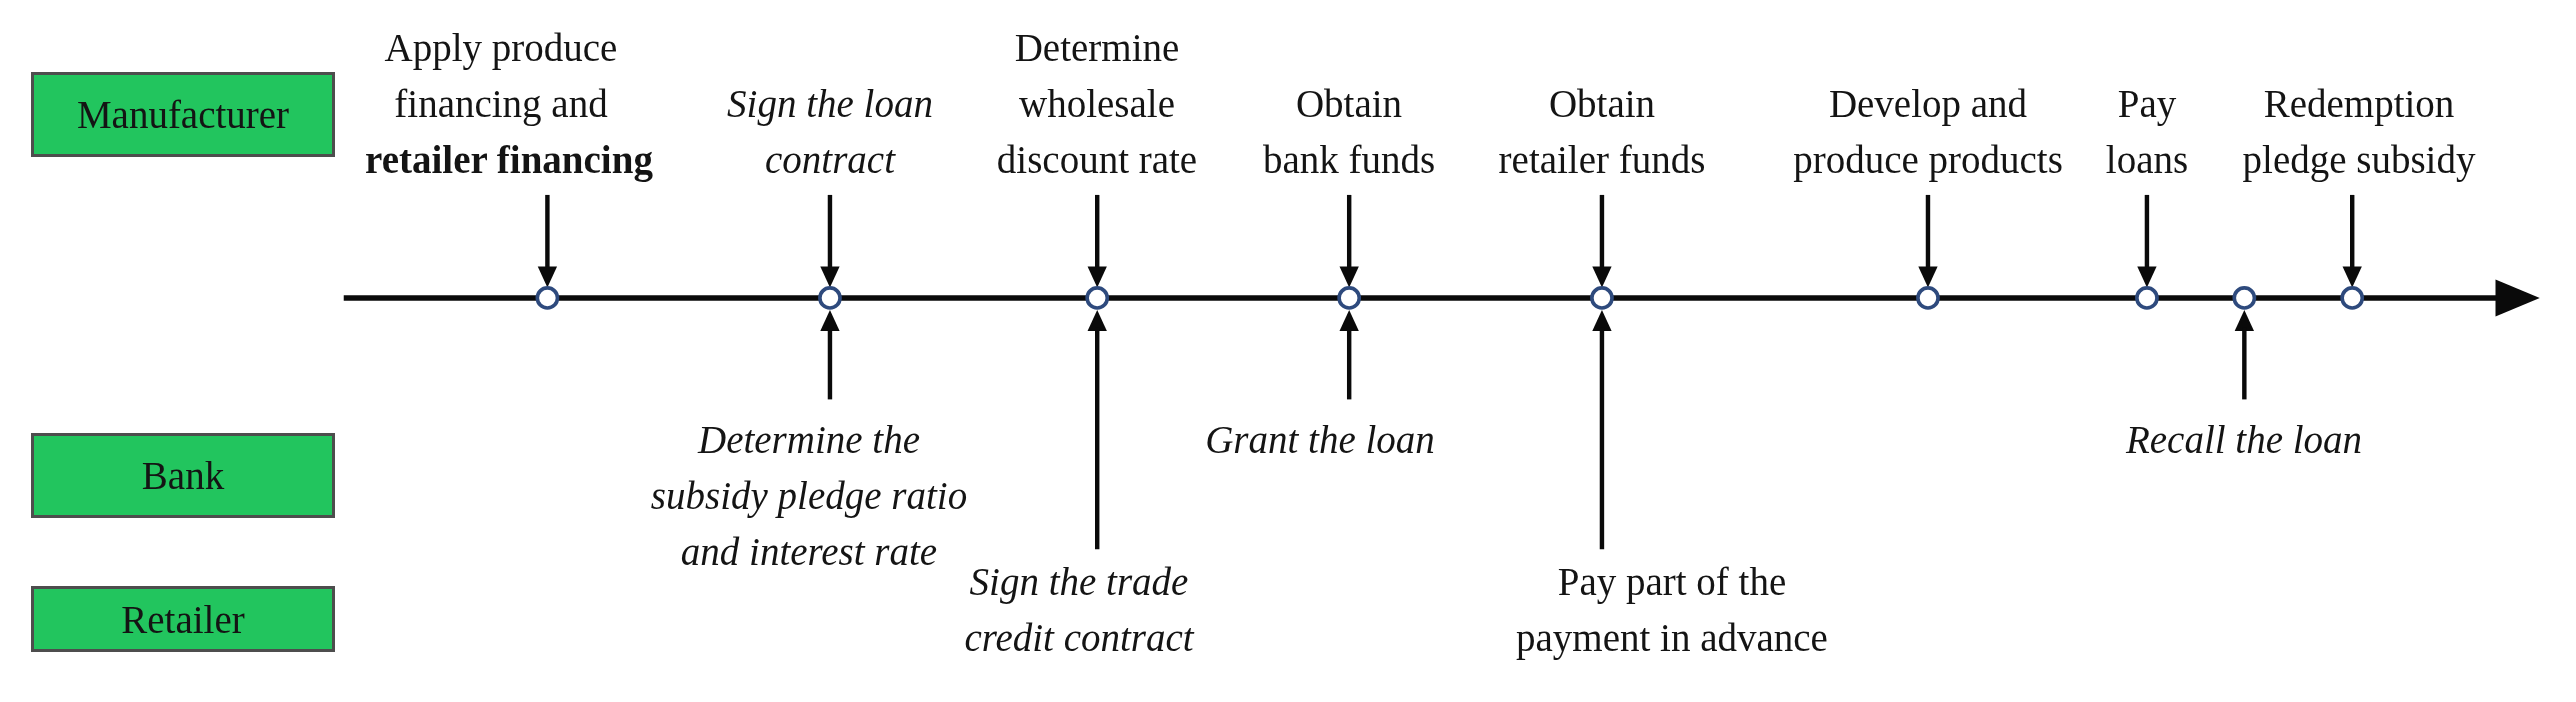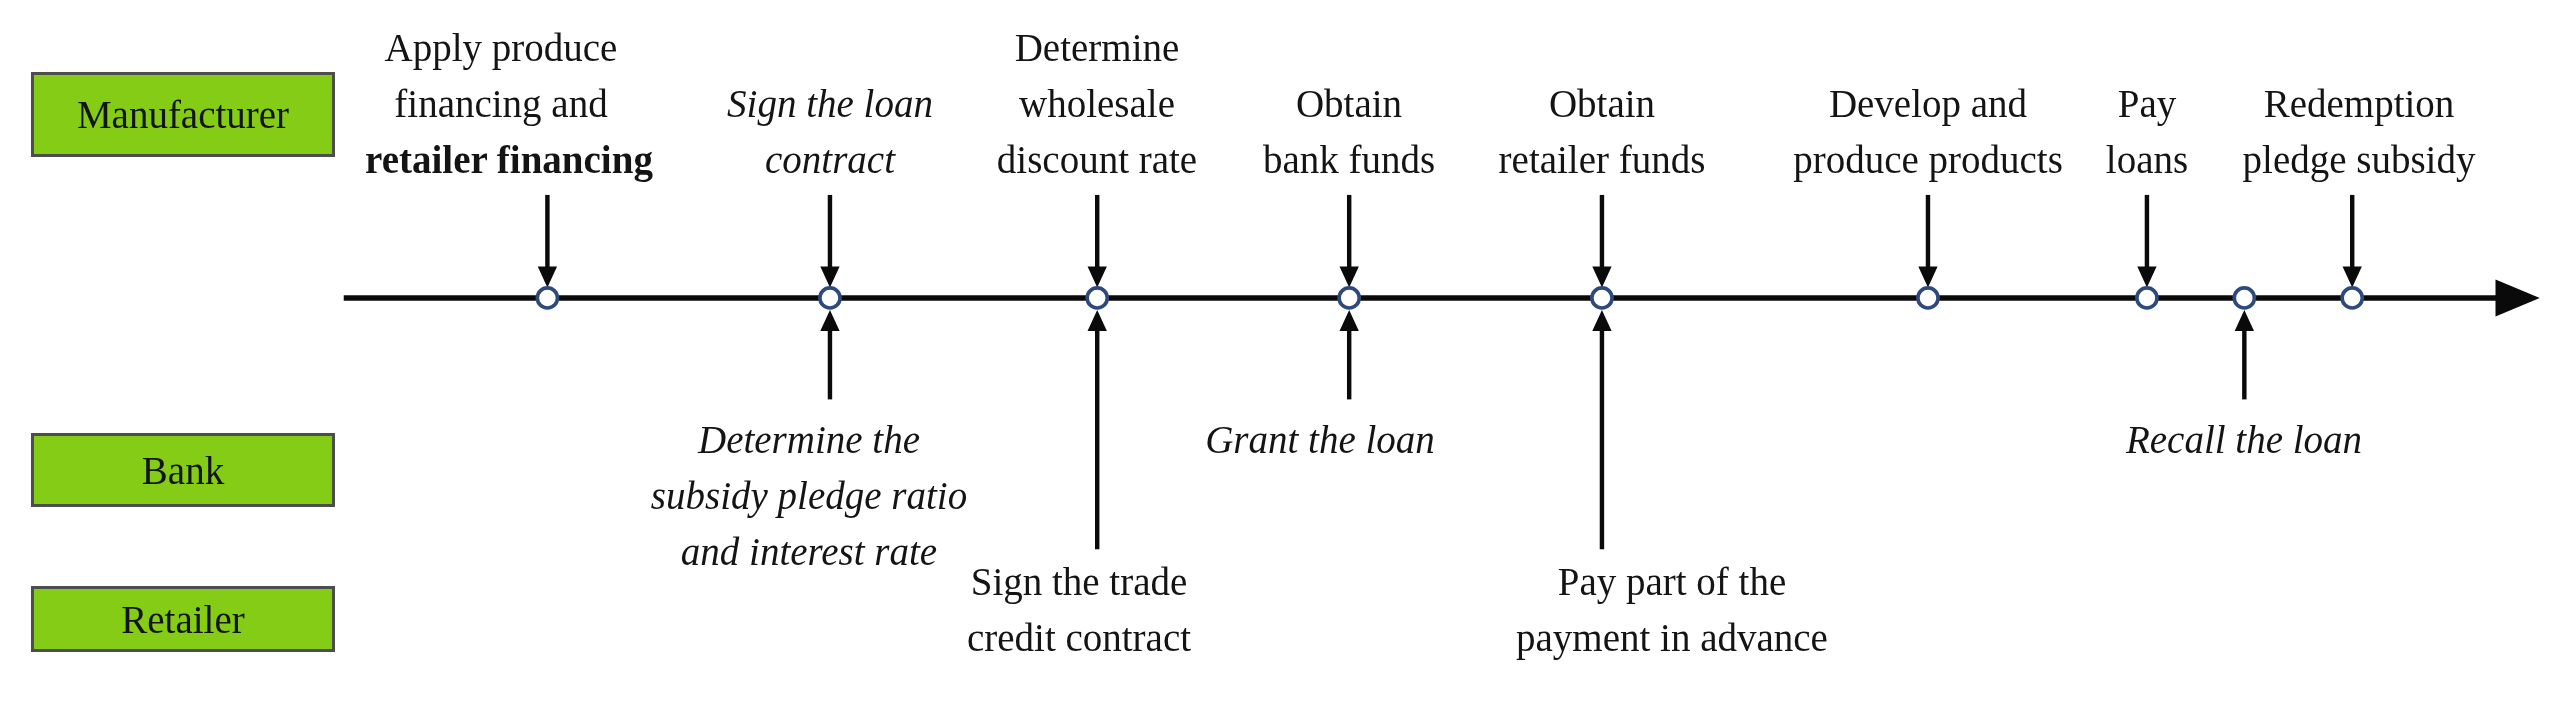--- a/index.html
+++ b/index.html
@@ -9,27 +9,27 @@
     background:#ffffff;
     font-family:"Liberation Serif","DejaVu Serif",serif;
     color:#141414;
     overflow:hidden;
   }
   .diagram-svg{position:absolute;left:0;top:0;width:2576px;height:703px;}
   .actor-box{
     position:absolute;
     left:31px;width:304px;
     border:3.2px solid #4d4d4d;
-    background:#84cc16;
+    background:#22c55e;
     display:flex;align-items:center;justify-content:center;
     font-size:39px;
     box-sizing:border-box;
   }
   .actor-manufacturer{top:72px;height:85px;}
-  .actor-bank{top:433px;height:74px;}
+  .actor-bank{top:433px;height:85px;}
   .actor-retailer{top:586px;height:66px;}
   .event-label{
     position:absolute;
     transform:translateX(-50%);
     text-align:center;
     font-size:39px;
     line-height:56px;
     white-space:pre-line;
     width:max-content;
   }
@@ -108,21 +108,21 @@
 retailer funds</div>
       <div class="event-label top" style="left: 1928px;">Develop and
 produce products</div>
       <div class="event-label top" style="left: 2147px;">Pay
 loans</div>
       <div class="event-label top" style="left: 2359px;">Redemption
 pledge subsidy</div>
       <div class="event-label bottom bank" style="left: 809px;">Determine the
 subsidy pledge ratio
 and interest rate</div>
-      <div class="event-label bottom retailer" style="left: 1079px;">Sign the trade
+      <div class="event-label bottom retailer" style="left: 1079px; font-style: italic;">Sign the trade
 credit contract</div>
       <div class="event-label bottom bank" style="left: 1320px;">Grant the loan</div>
       <div class="event-label bottom retailer" style="left: 1672px;">Pay part of the
 payment in advance</div>
       <div class="event-label bottom bank" style="left: 2244px;">Recall the loan</div>
     </div>
 </div>
 
 
 </body></html>

